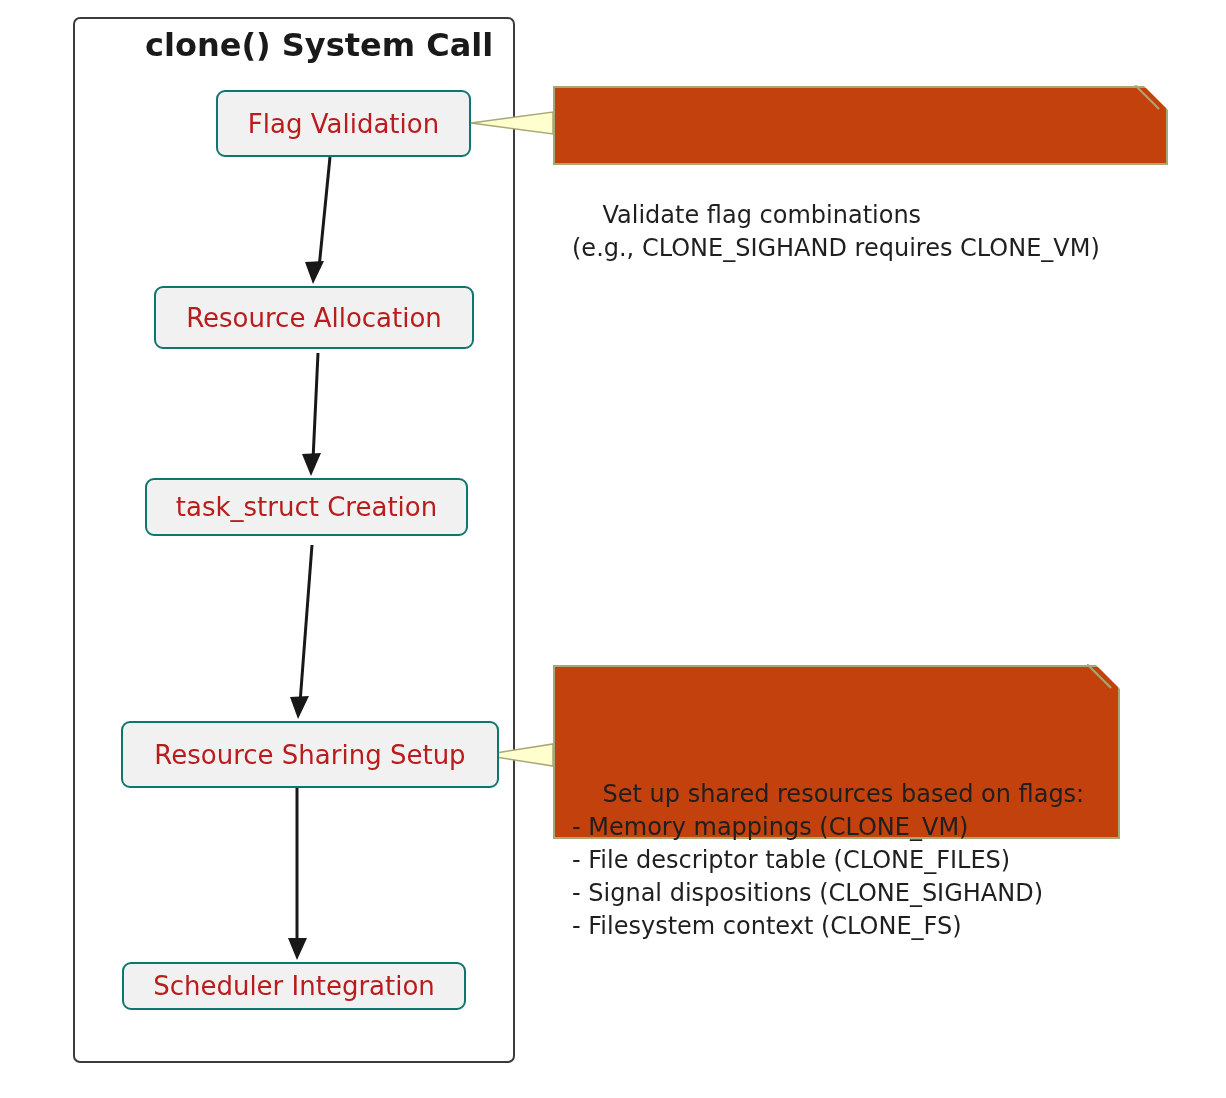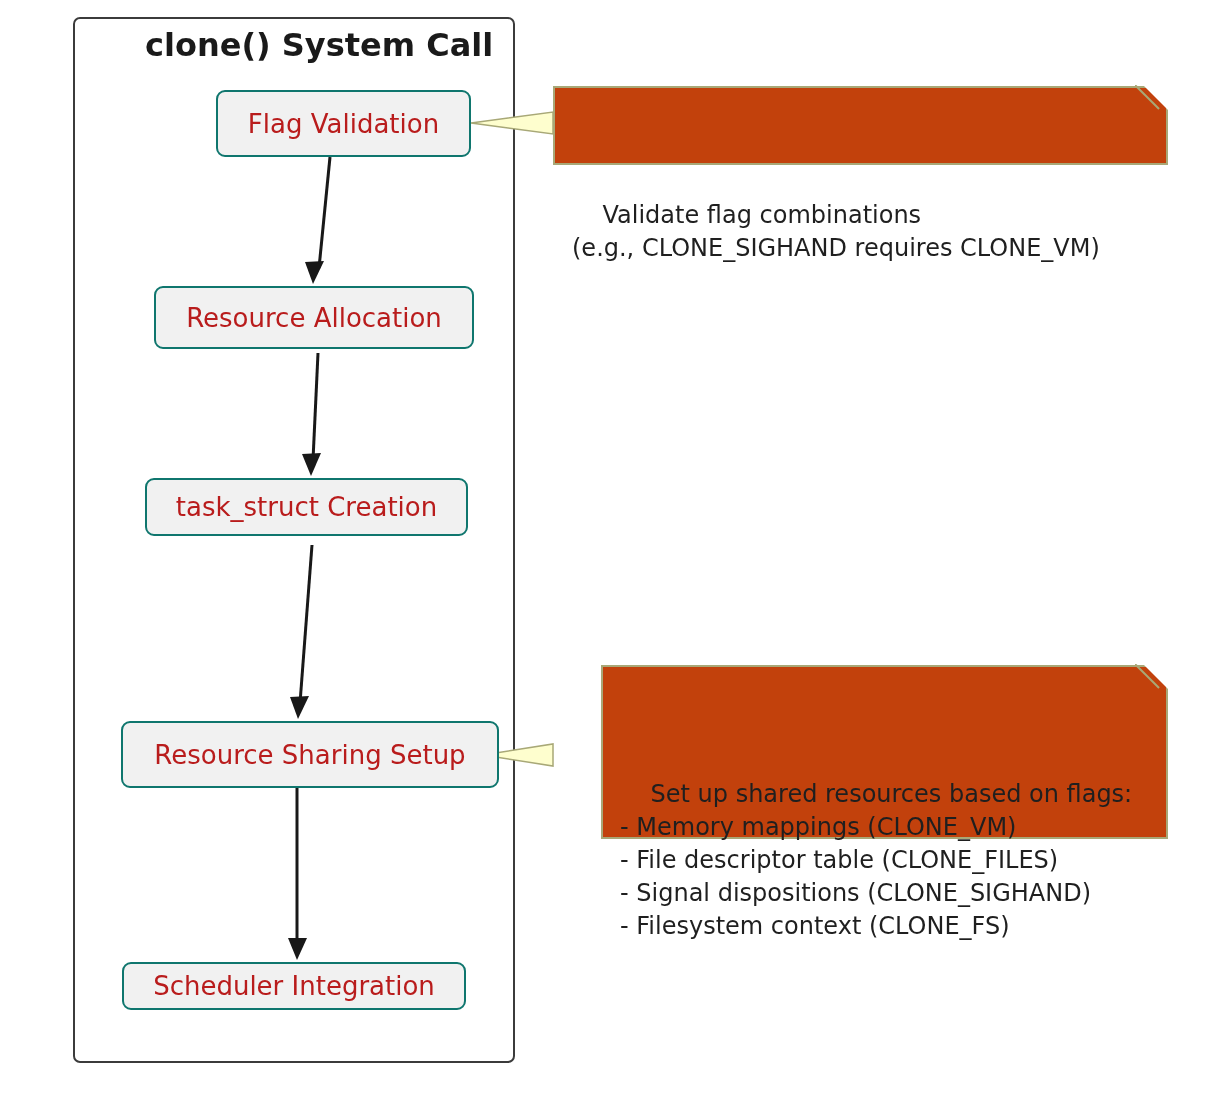--- a/index.html
+++ b/index.html
@@ -171,21 +171,21 @@
     <span>Scheduler Integration</span>
   </div>
 
   <div class="note" style="left:553px; top:86px; width:615px; height:79px;">
     <span class="fold"></span>
     <span class="fold-edge"></span>
     <span>Validate flag combinations
 (e.g., CLONE_SIGHAND requires CLONE_VM)</span>
   </div>
 
-  <div class="note" style="left:553px; top:665px; width:567px; height:174px;margin-left:48px;">
+  <div class="note" style="left:553px; top:665px; width:567px; height:174px;">
     <span class="fold"></span>
     <span class="fold-edge"></span>
     <span>Set up shared resources based on flags:
 - Memory mappings (CLONE_VM)
 - File descriptor table (CLONE_FILES)
 - Signal dispositions (CLONE_SIGHAND)
 - Filesystem context (CLONE_FS)</span>
   </div>
 
 </div>

